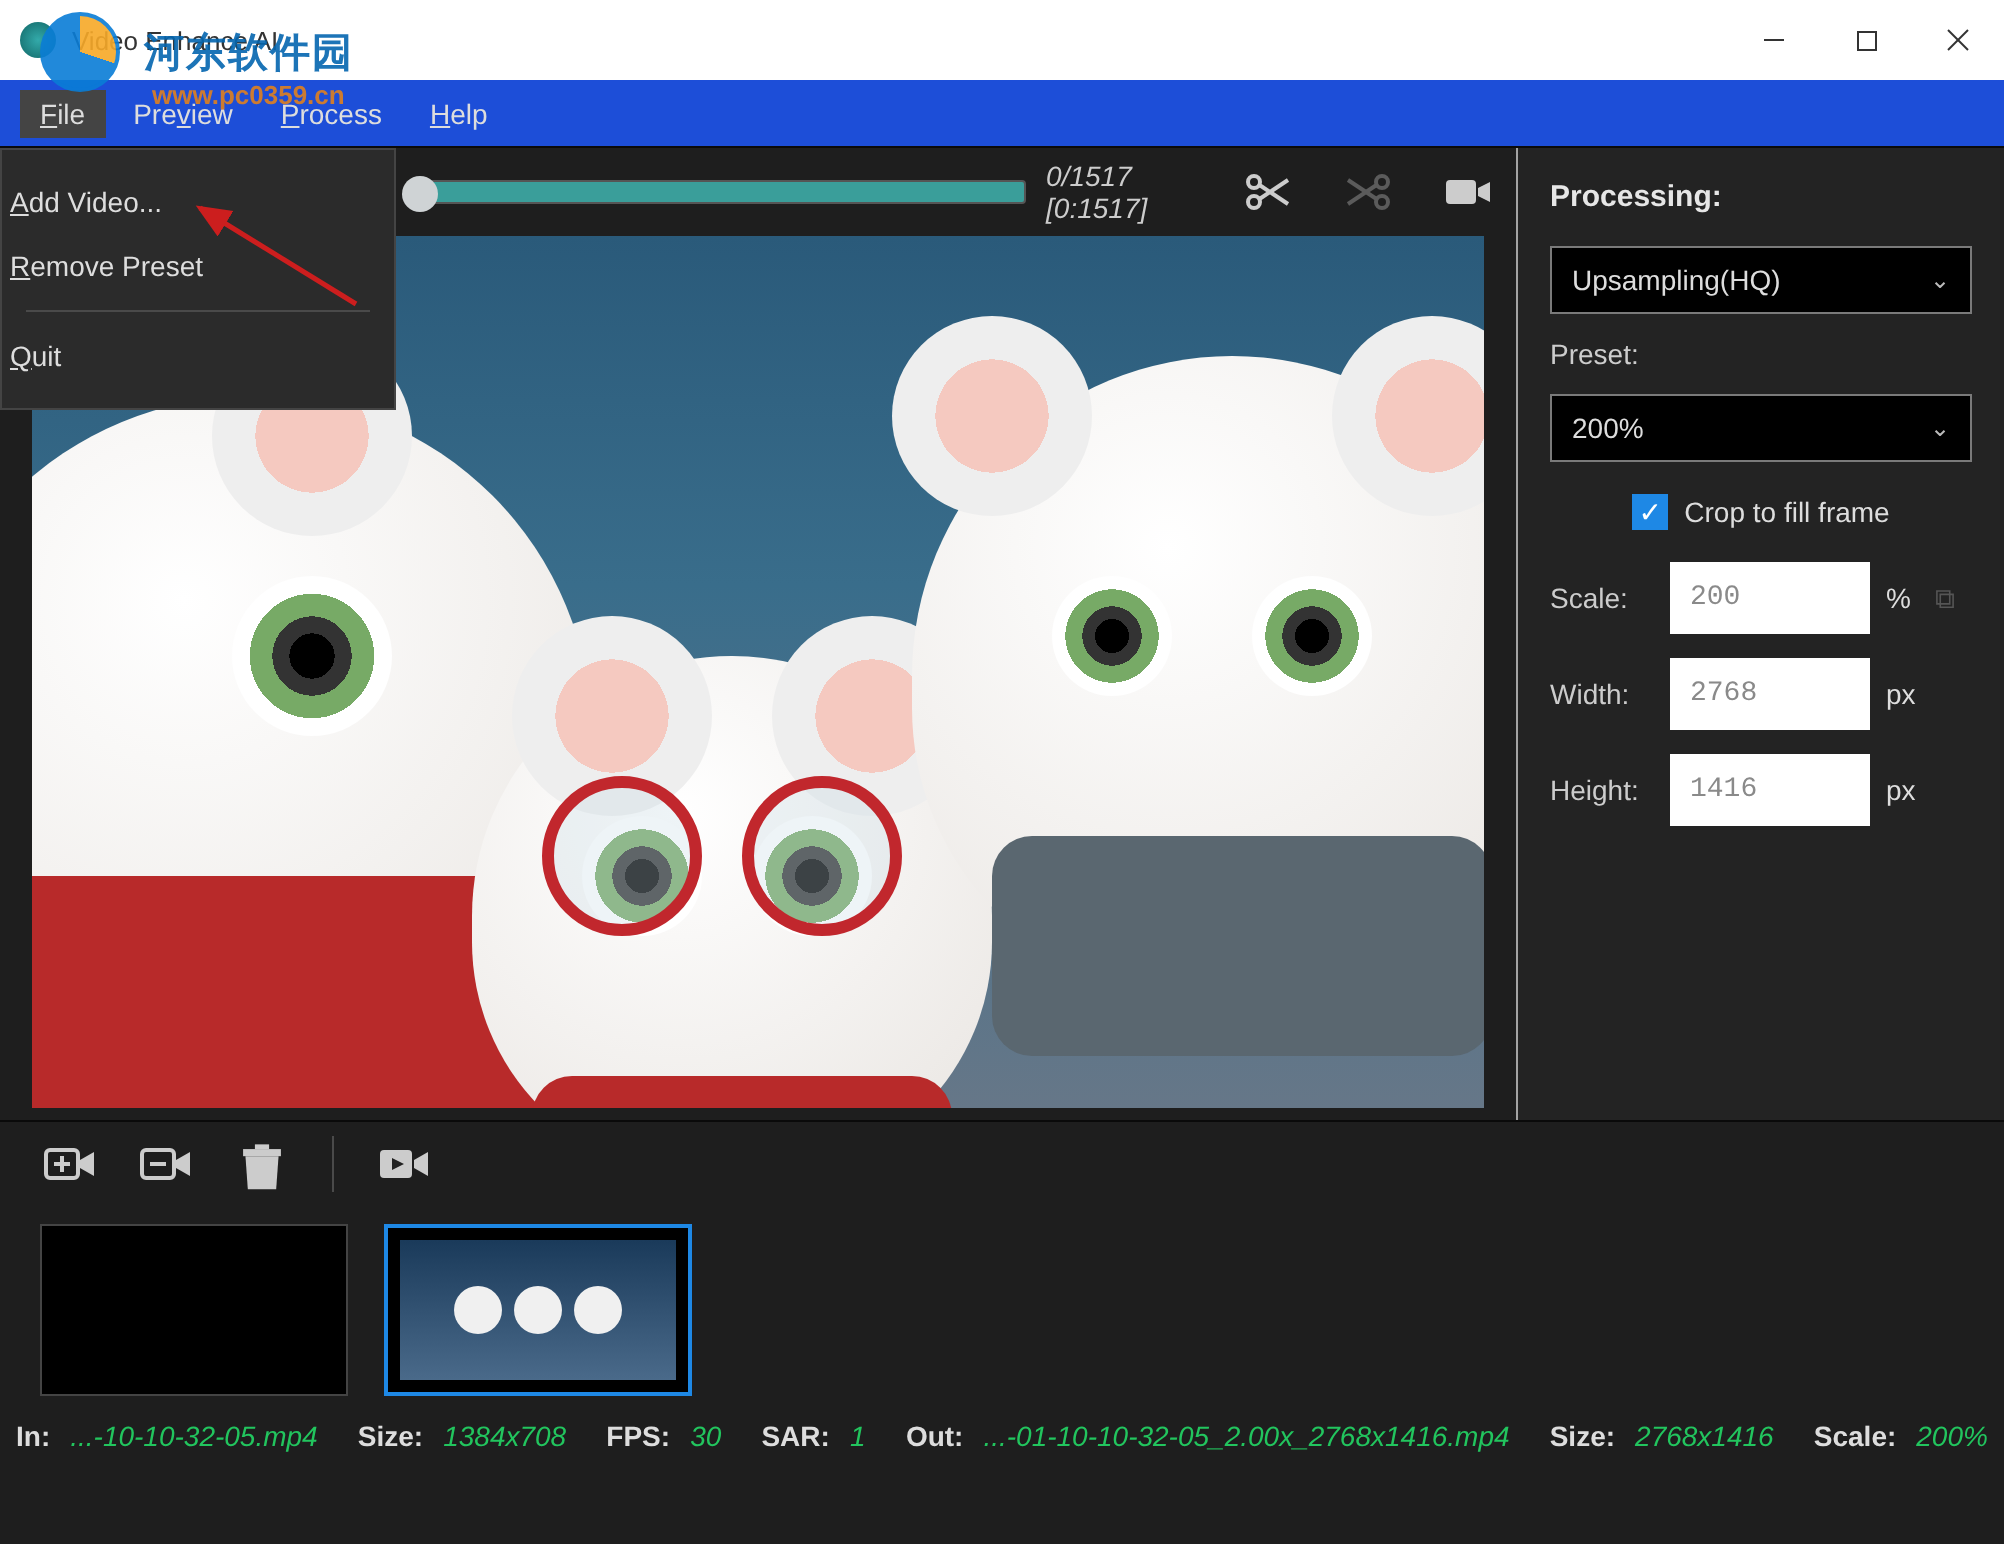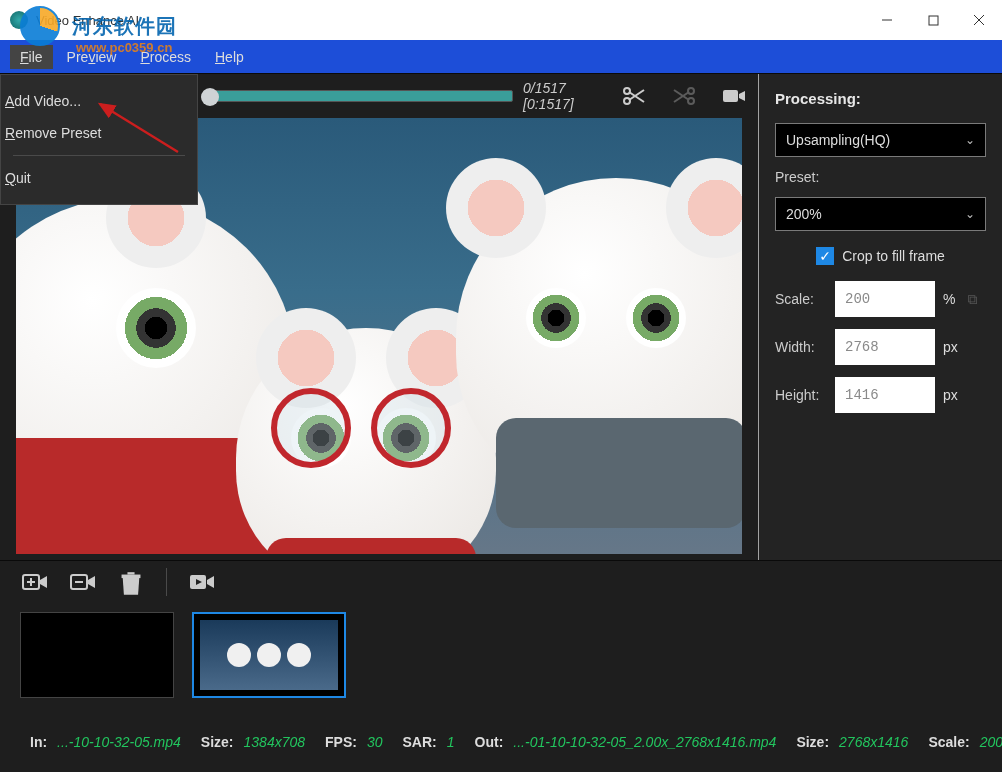--- a/index.html
+++ b/index.html
@@ -61,21 +61,21 @@
 .action-bar { height: 42px; display: flex; align-items: center; gap: 22px; padding-left: 22px; border-top: 1px solid #0a0a0a; }
 .ab-sep { width: 1px; height: 28px; background: #4a4a4a; }
 .ab-icon { width: 26px; height: 22px; color: #bbb; }
 
 .thumbs { height: 108px; padding: 10px 20px; display: flex; gap: 18px; }
 .thumb { width: 154px; height: 86px; background: #000; border: 1px solid #444; position:relative; overflow:hidden; }
 .thumb.sel { border: 2px solid #1e88e5; }
 .thumb .mini { position:absolute; inset:6px; background: linear-gradient(180deg,#1a3a5a,#4a6a8a); display:flex; align-items:center; justify-content:center; gap:6px; }
 .mini-mouse { width:24px; height:24px; border-radius:50%; background:#f0f0f0; }
 
-.status { height: 40px; display: flex; align-items: flex-end; padding: 0 30px; color:#ddd; font-size: 14px; gap: 10px; white-space: nowrap; }
+.status { height: 40px; display: flex; align-items: flex-start; padding: 0 8px; color:#ddd; font-size: 14px; gap: 10px; white-space: nowrap; }
 .status .lbl { font-weight: 600; }
 .status .val { color: #22c55e; font-style: italic; }
 .status .gap { width: 10px; }
 </style>
 </head>
 <body>
 
 <div class="titlebar">
   <span class="logo"></span>
   <span class="title">Video Enhance AI</span>

